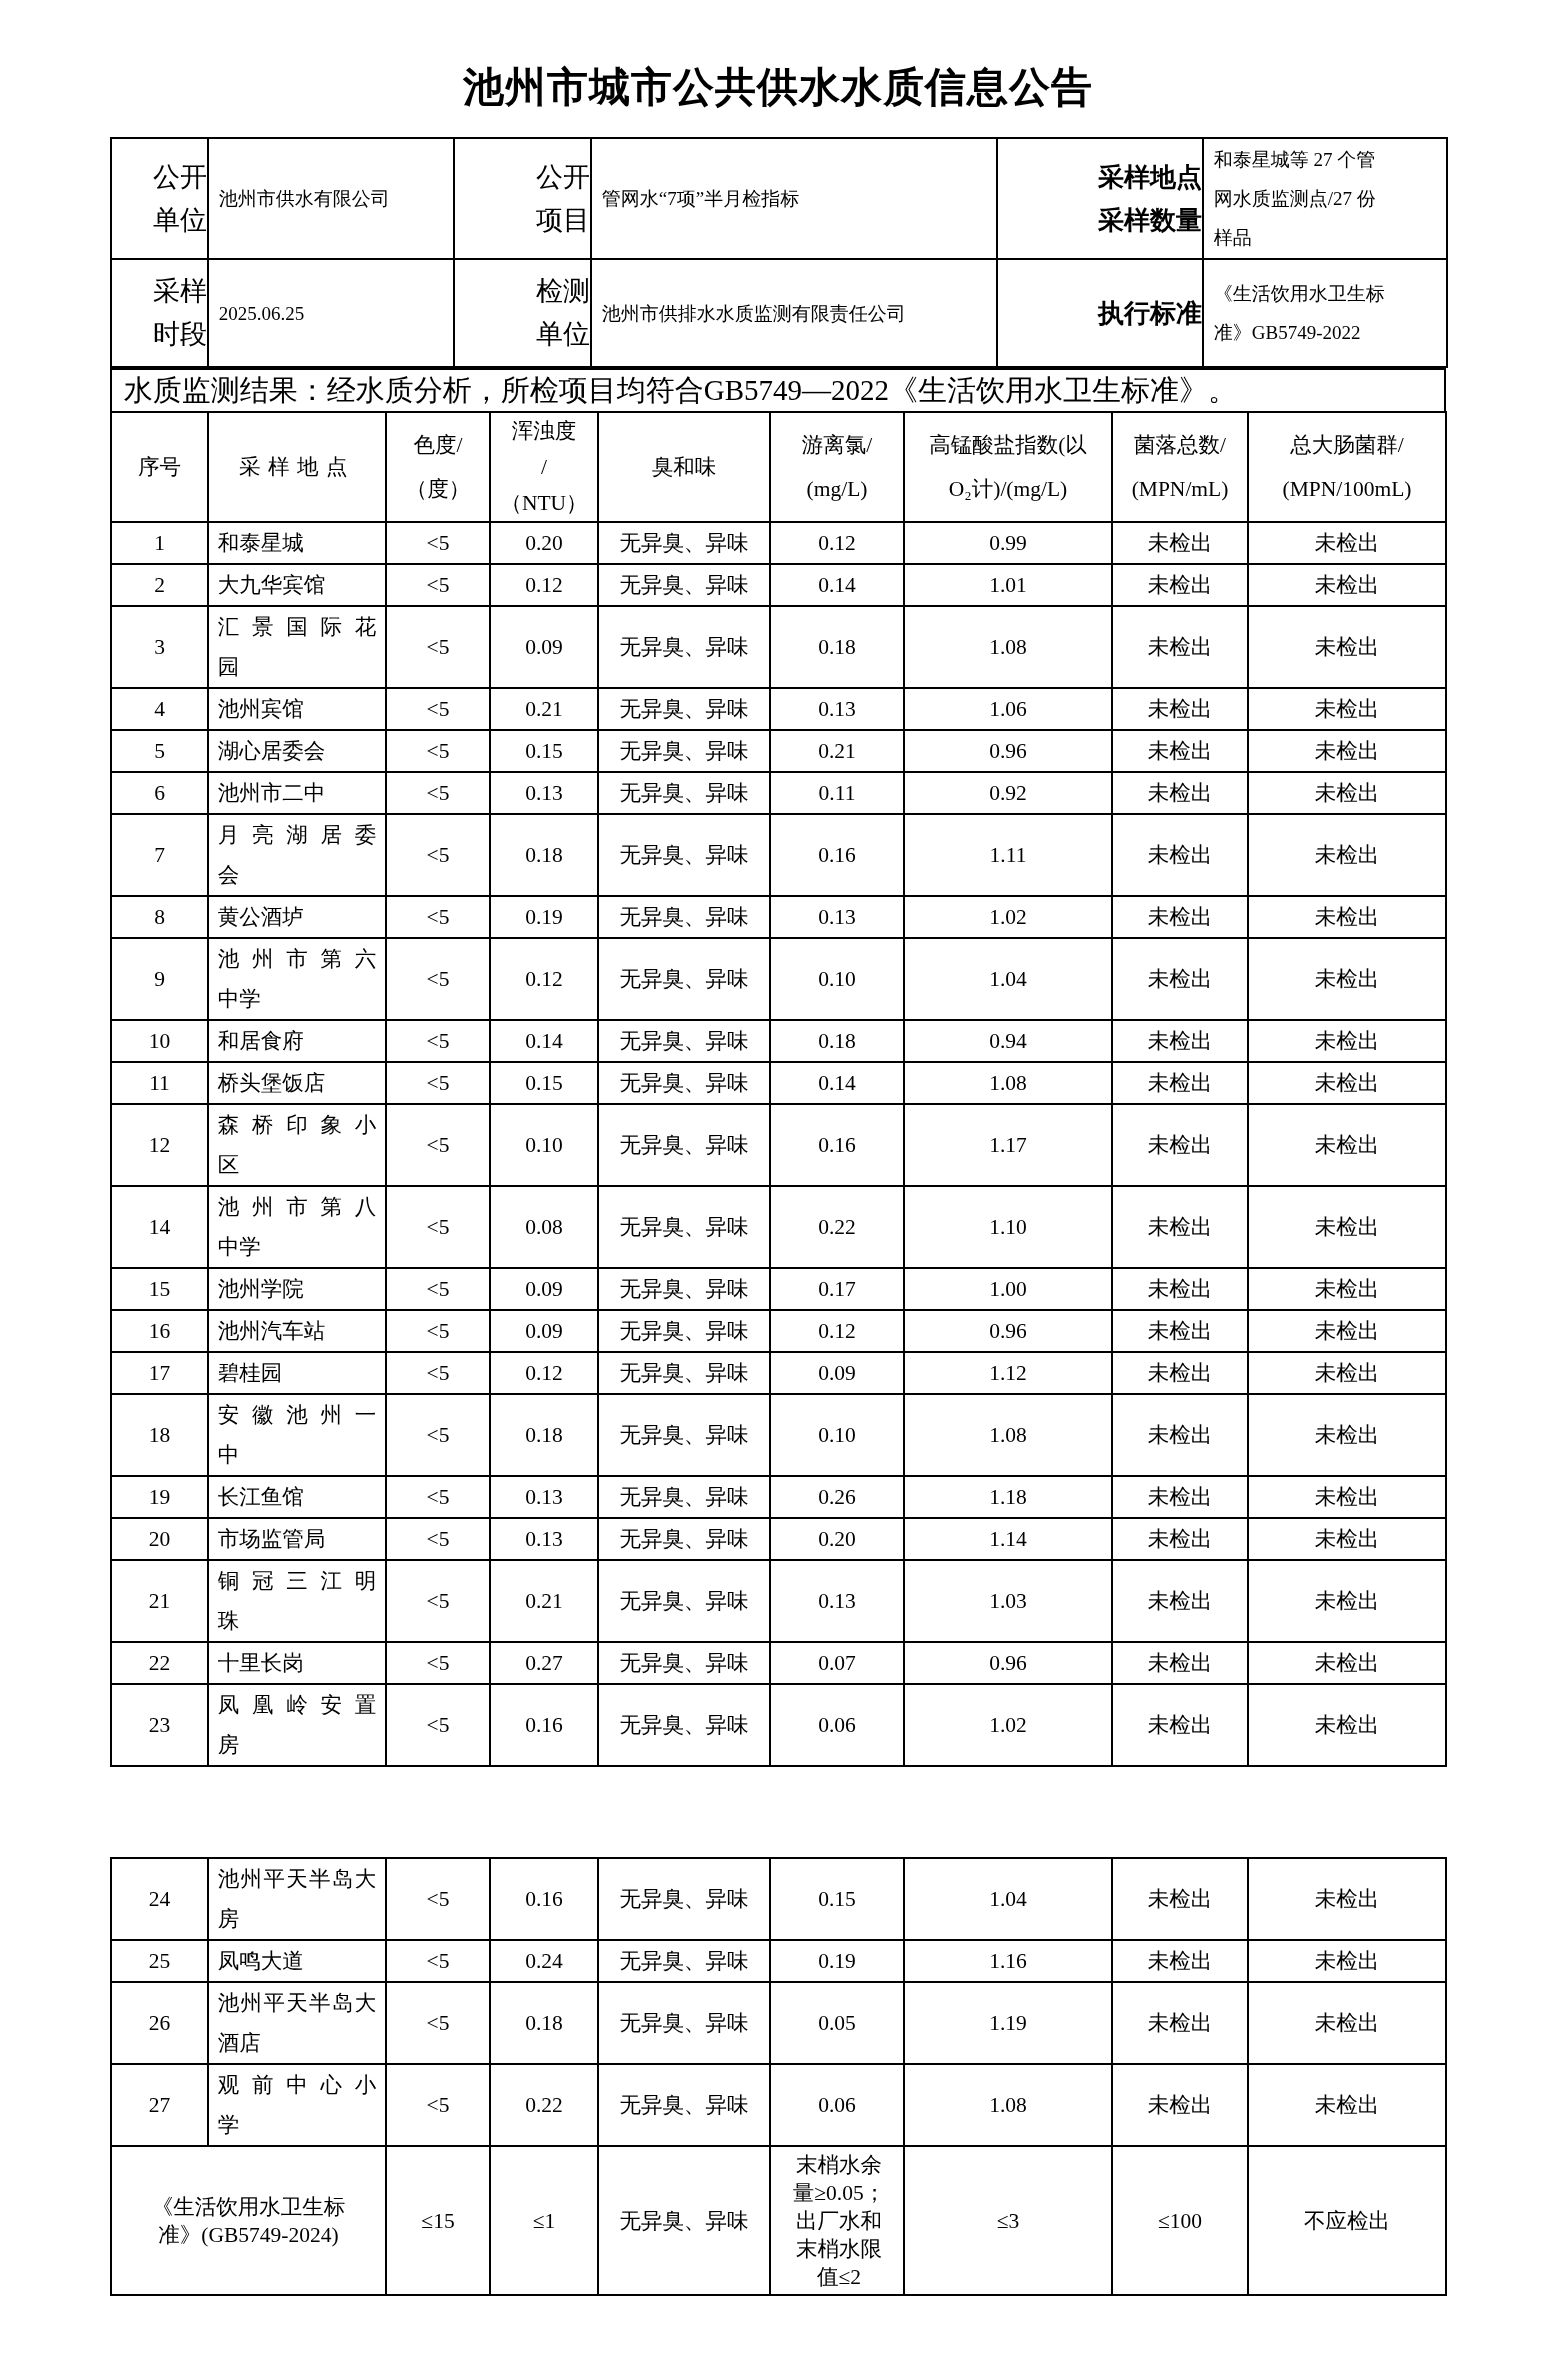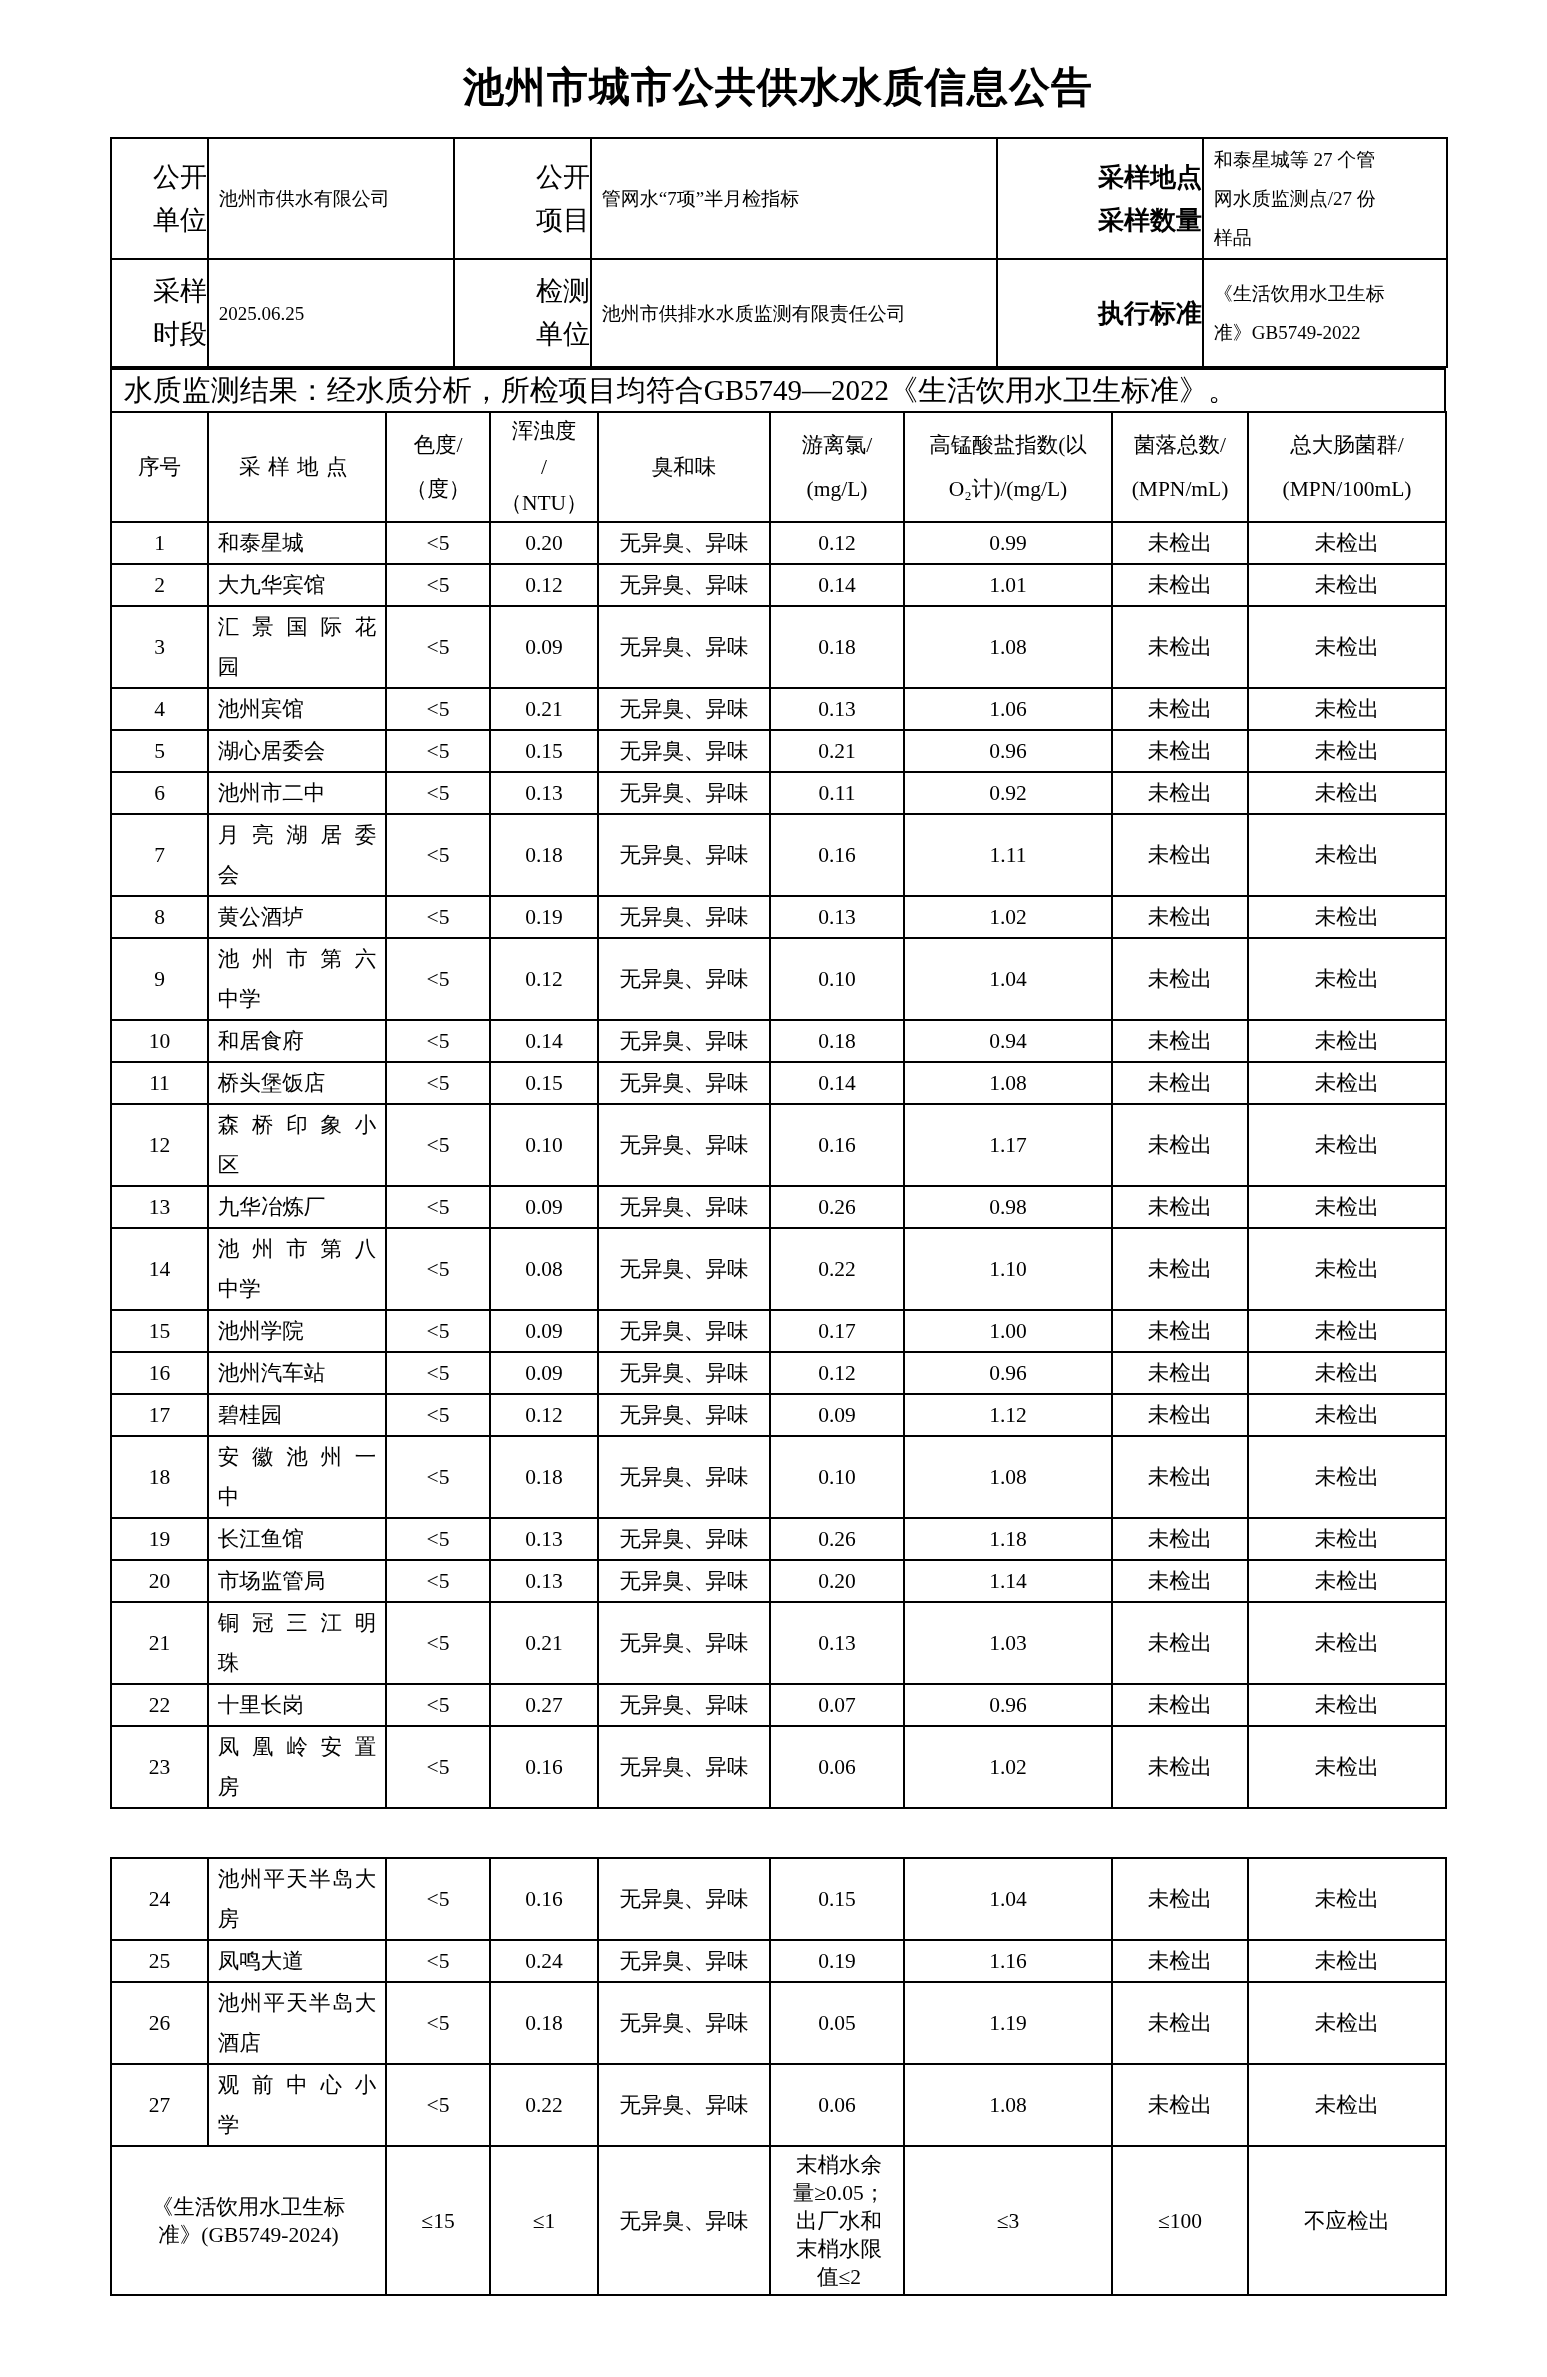--- a/index.html
+++ b/index.html
@@ -524,49 +524,20 @@
         </td>
         <td class="c-idx">
           <div>未检出</div>
         </td>
         <td class="c-idx">
           <div>未检出</div>
         </td>
       </tr>
       <tr>
         <td class="c-idx">
-          <div>13</div>
-        </td>
-        <td class="c-name">
-          <div>九华冶炼厂</div>
-        </td>
-        <td class="c-idx">
-          <div>&lt;5</div>
-        </td>
-        <td class="c-idx">
-          <div>0.09</div>
-        </td>
-        <td class="c-idx">
-          <div>无异臭、异味</div>
-        </td>
-        <td class="c-idx">
-          <div>0.26</div>
-        </td>
-        <td class="c-idx">
-          <div>0.98</div>
-        </td>
-        <td class="c-idx">
-          <div>未检出</div>
-        </td>
-        <td class="c-idx">
-          <div>未检出</div>
-        </td>
-      </tr>
-      <tr>
-        <td class="c-idx">
           <div>14</div>
         </td>
         <td class="c-name">
           <div>池州市第八</div>
           <div>中学</div>
         </td>
         <td class="c-idx">
           <div>&lt;5</div>
         </td>
         <td class="c-idx">

